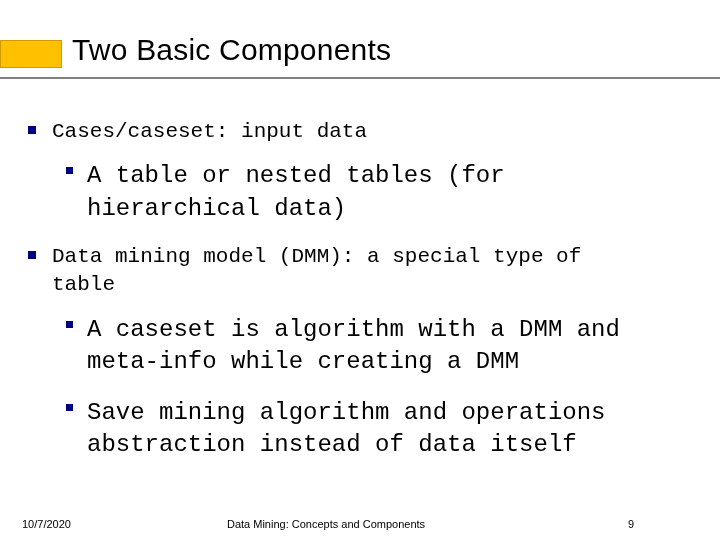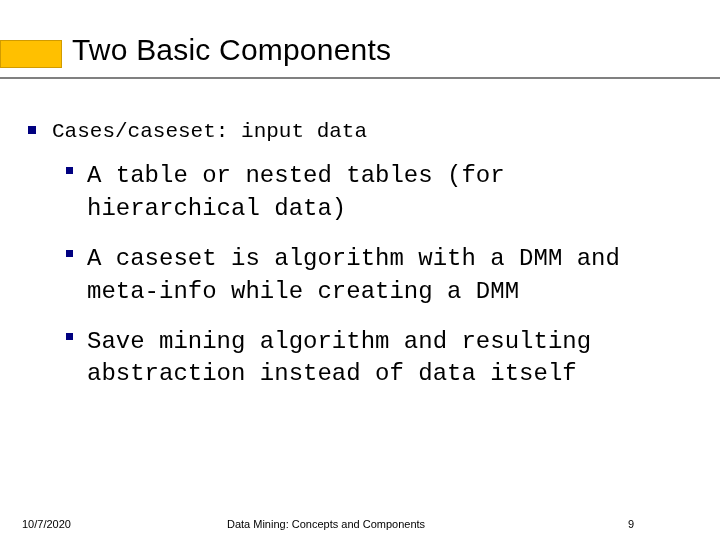--- a/index.html
+++ b/index.html
@@ -48,31 +48,35 @@
           <li>
             <div class="row">
               <span class="bullet small"></span>
               <span class="text2">A table or nested tables (for hierarchical data)</span>
             </div>
           </li>
         </ul>
       </li>
 
       <li>
+        <div class="row">
+          <span class="bullet"></span>
+          <span class="text1">Data mining model (DMM): a special type of table</span>
+        </div>
         <ul class="lvl2">
           <li>
             <div class="row">
               <span class="bullet small"></span>
               <span class="text2">A caseset is algorithm with a DMM and meta-info while creating a DMM</span>
             </div>
           </li>
           <li>
             <div class="row">
               <span class="bullet small"></span>
-              <span class="text2">Save mining algorithm and resulting abstraction instead of data itself</span>
+              <span class="text2">Save mining algorithm and operations abstraction instead of data itself</span>
             </div>
           </li>
         </ul>
       </li>
 
     </ul>
   </div>
 
   <div class="footer">
     <span class="date">10/7/2020</span>

